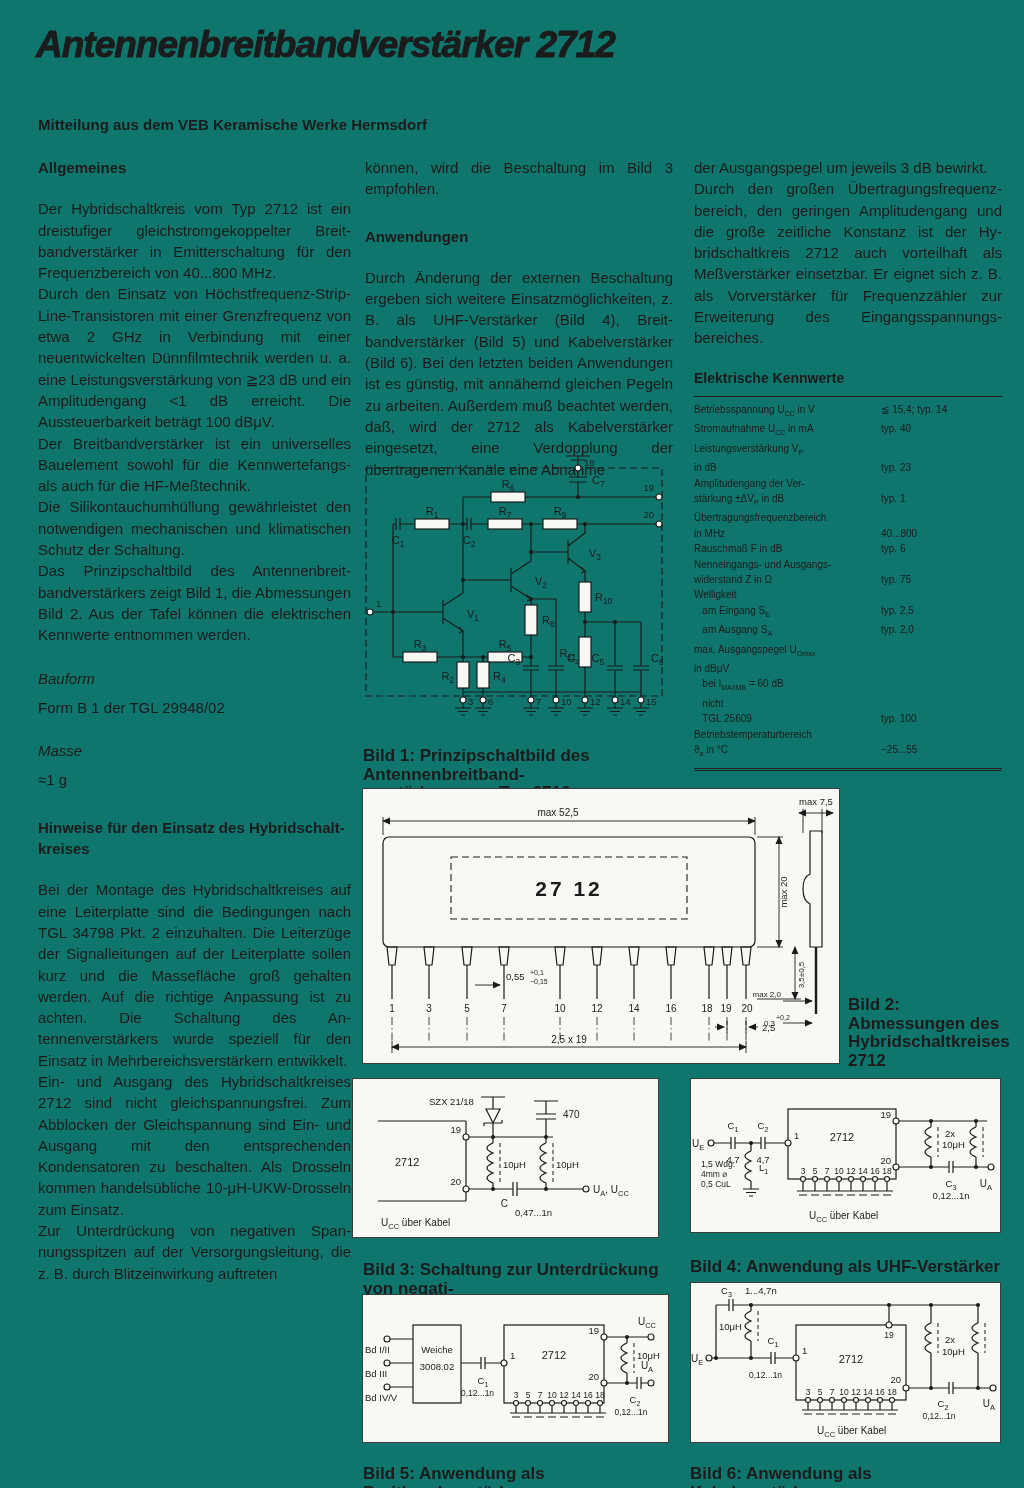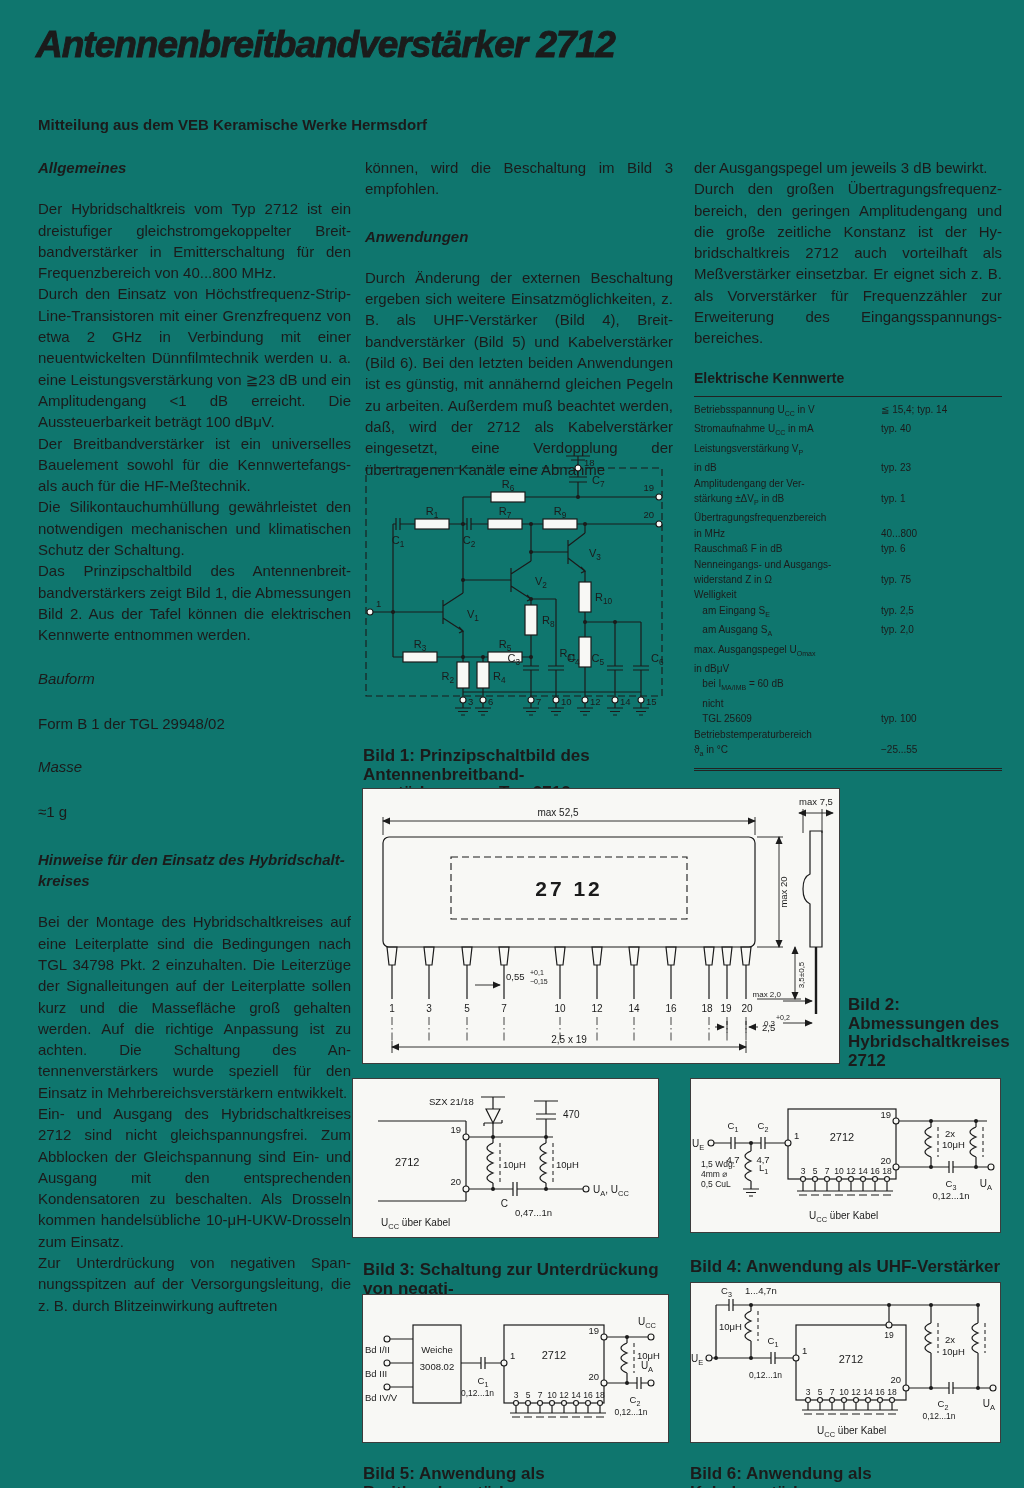--- a/index.html
+++ b/index.html
@@ -4,23 +4,23 @@
 <style>
   html,body{margin:0;padding:0;background:#e8e8e6;}
   .page{position:relative;width:1024px;height:1488px;background:#0f766e;color:#1b1b1b;
         font-family:"Liberation Sans","DejaVu Sans",sans-serif;overflow:hidden;}
   .abs{position:absolute;}
   .title{left:36px;top:24px;font-size:37px;font-weight:700;font-style:italic;
          letter-spacing:-1px;-webkit-text-stroke:0.9px #1b1b1b;white-space:nowrap;}
   .source{left:38px;top:116px;font-size:15px;font-weight:700;}
   .col{font-size:15px;line-height:21.3px;text-align:justify;}
   .col p{margin:0;}
-  .col h3{font-size:15px;font-weight:700;margin:0 0 20px 0;text-align:left;font-style:italic;}
+  .col h3{font-size:15px;font-weight:700;margin:0 0 20px 0;text-align:left;}
   .col .ital{font-style:italic;margin-top:22px;}
-  .col .plain{margin-top:24px;text-align:left;}
+  .col .plain{margin-top:8px;text-align:left;}
   .col .sect{margin-top:26px;margin-bottom:20px;}
   #col1{left:38px;top:157px;width:313px;}
   #col2{left:365px;top:157px;width:308px;}
   #col3{left:694px;top:157px;width:308px;}
   .kw-head{font-size:14px;font-weight:700;margin-top:19px;text-align:left;}
   .kw-table{margin-top:7px;border-top:1.6px solid #222;border-bottom:3.5px double #222;
             padding:5px 0 6px 0;}
   .kw-row{display:flex;font-size:10px;line-height:15.4px;}
   .kw-l{white-space:pre;width:187px;}
   .kw-v{white-space:pre;flex:1;}

